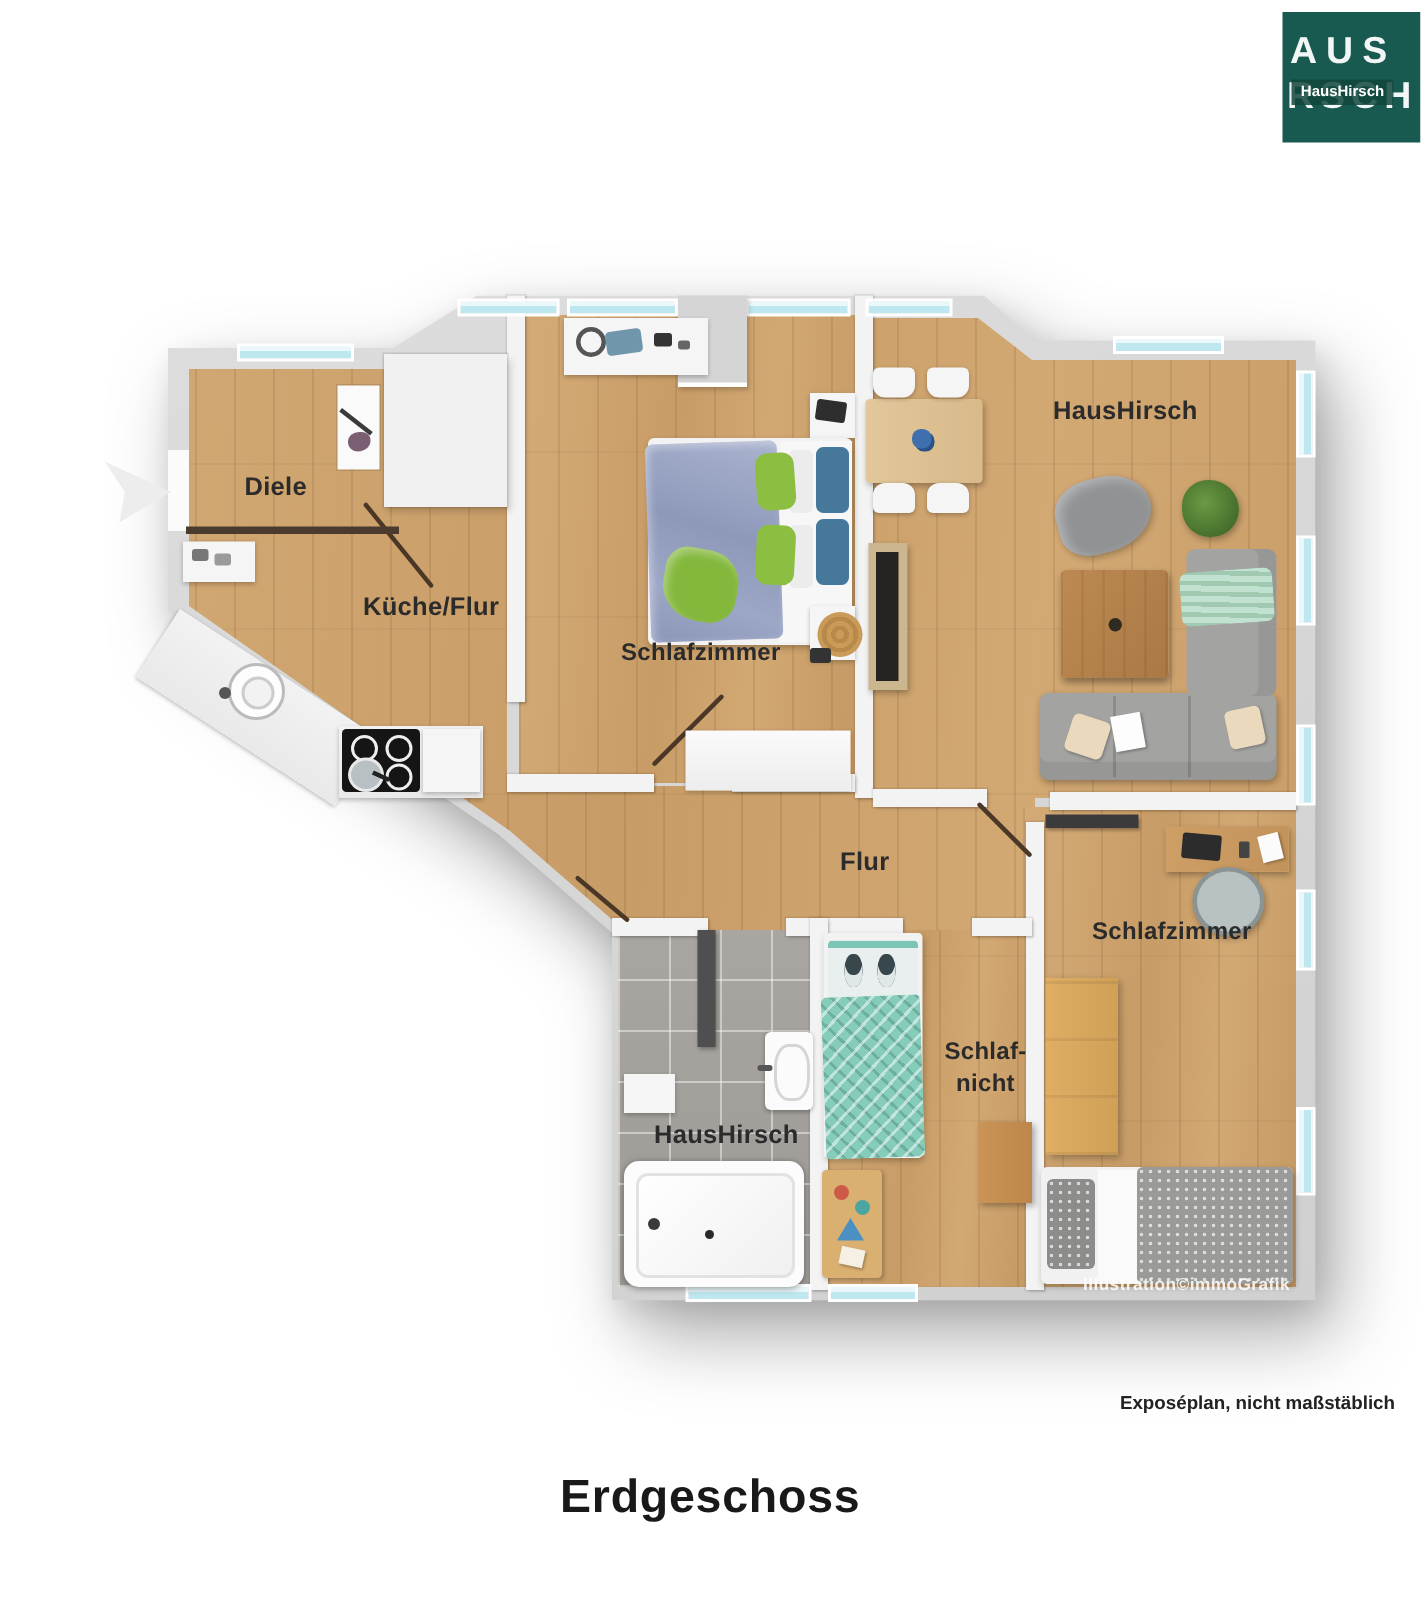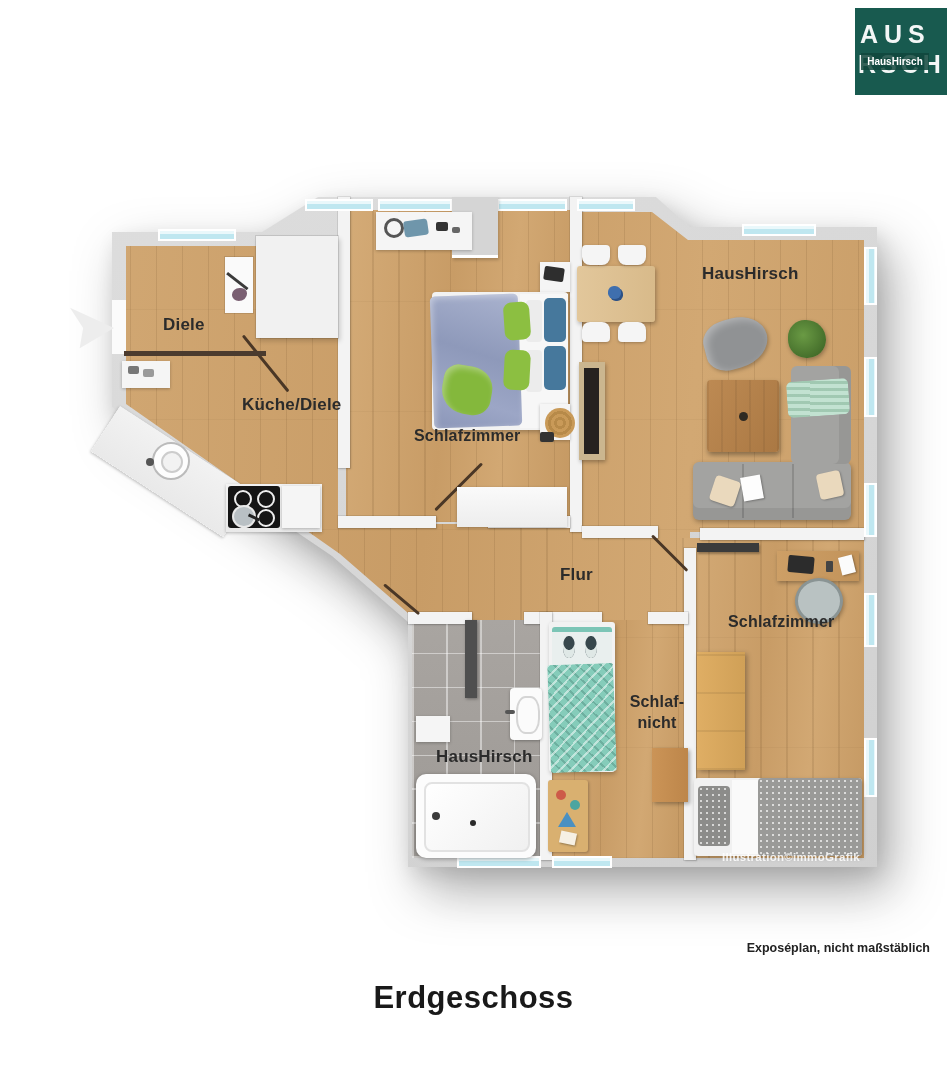--- a/index.html
+++ b/index.html
@@ -169,33 +169,33 @@
   <div class="abs" style="left:510px;top:688px;width:32px;height:52px;background:#fbfbfb;border-radius:4px;box-shadow:0 1px 3px rgba(0,0,0,.3);"></div>
   <div class="abs" style="left:516px;top:696px;width:20px;height:34px;border:2px solid #d5d5d5;border-radius:40%;"></div>
   <div class="abs" style="left:505px;top:710px;width:10px;height:4px;background:#555;border-radius:2px;"></div>
   <div class="abs white" style="left:416px;top:716px;width:34px;height:26px;"></div>
   <div class="abs" style="left:416px;top:774px;width:120px;height:84px;background:#fcfcfc;border-radius:10px;box-shadow:0 1px 4px rgba(0,0,0,.35);"></div>
   <div class="abs" style="left:424px;top:782px;width:102px;height:66px;border:2px solid #e2e2e2;border-radius:8px;background:linear-gradient(135deg,#ffffff,#f0f0f0);"></div>
   <div class="abs" style="left:432px;top:812px;width:8px;height:8px;background:#3a3a3a;border-radius:50%;"></div>
   <div class="abs" style="left:470px;top:820px;width:6px;height:6px;background:#2a2a2a;border-radius:50%;"></div>
 
   <div class="label" style="left:163px;top:314px;">Diele</div>
-  <div class="label" style="left:242px;top:394px;">Küche/Diele</div>
+  <div class="label" style="left:242px;top:394px;">Küche/Flur</div>
   <div class="label" style="left:414px;top:426px;font-size:16px;">Schlafzimmer</div>
   <div class="label" style="left:702px;top:263px;">HausHirsch</div>
   <div class="label" style="left:560px;top:564px;">Flur</div>
   <div class="label" style="left:436px;top:746px;">HausHirsch</div>
   <div class="label" style="left:616px;top:692px;width:82px;text-align:center;font-size:16px;">
     <span>Schlaf-</span><br>
     <span>nicht</span>
   </div>
   <div class="label" style="left:728px;top:612px;font-size:16px;">Schlafzimmer</div>
 
   <div class="abs" style="left:640px;top:851px;width:220px;text-align:right;font-size:11.5px;font-weight:600;color:rgba(255,255,255,.85);letter-spacing:.3px;">Illustration©immoGrafik</div>
-  <div class="abs" style="right:17px;top:928px;font-size:12.5px;font-weight:700;color:#222;margin-top:13px;">Exposéplan, nicht maßstäblich</div>
+  <div class="abs" style="right:17px;top:928px;font-size:12.5px;font-weight:700;color:#222;">Exposéplan, nicht maßstäblich</div>
   <div class="abs" style="left:0;right:0;top:980px;text-align:center;font-size:31px;font-weight:700;color:#191919;letter-spacing:.5px;">Erdgeschoss</div>
 
   <div class="abs" style="left:855px;top:8px;width:110px;height:87px;background:#185a4f;overflow:hidden;">
     <div class="abs" style="left:5px;top:12px;font-size:25px;font-weight:700;color:rgba(255,255,255,.95);letter-spacing:6px;">AUS</div>
     <div class="abs" style="left:3px;top:42px;font-size:25px;font-weight:700;color:rgba(255,255,255,.95);letter-spacing:4px;">RSCH</div>
     <div class="abs" style="left:6px;top:45px;width:68px;height:17px;background:rgba(16,70,60,.85);display:flex;align-items:center;justify-content:center;">
       <span style="font-size:10px;font-weight:700;color:#fff;">HausHirsch</span>
     </div>
   </div>
 

